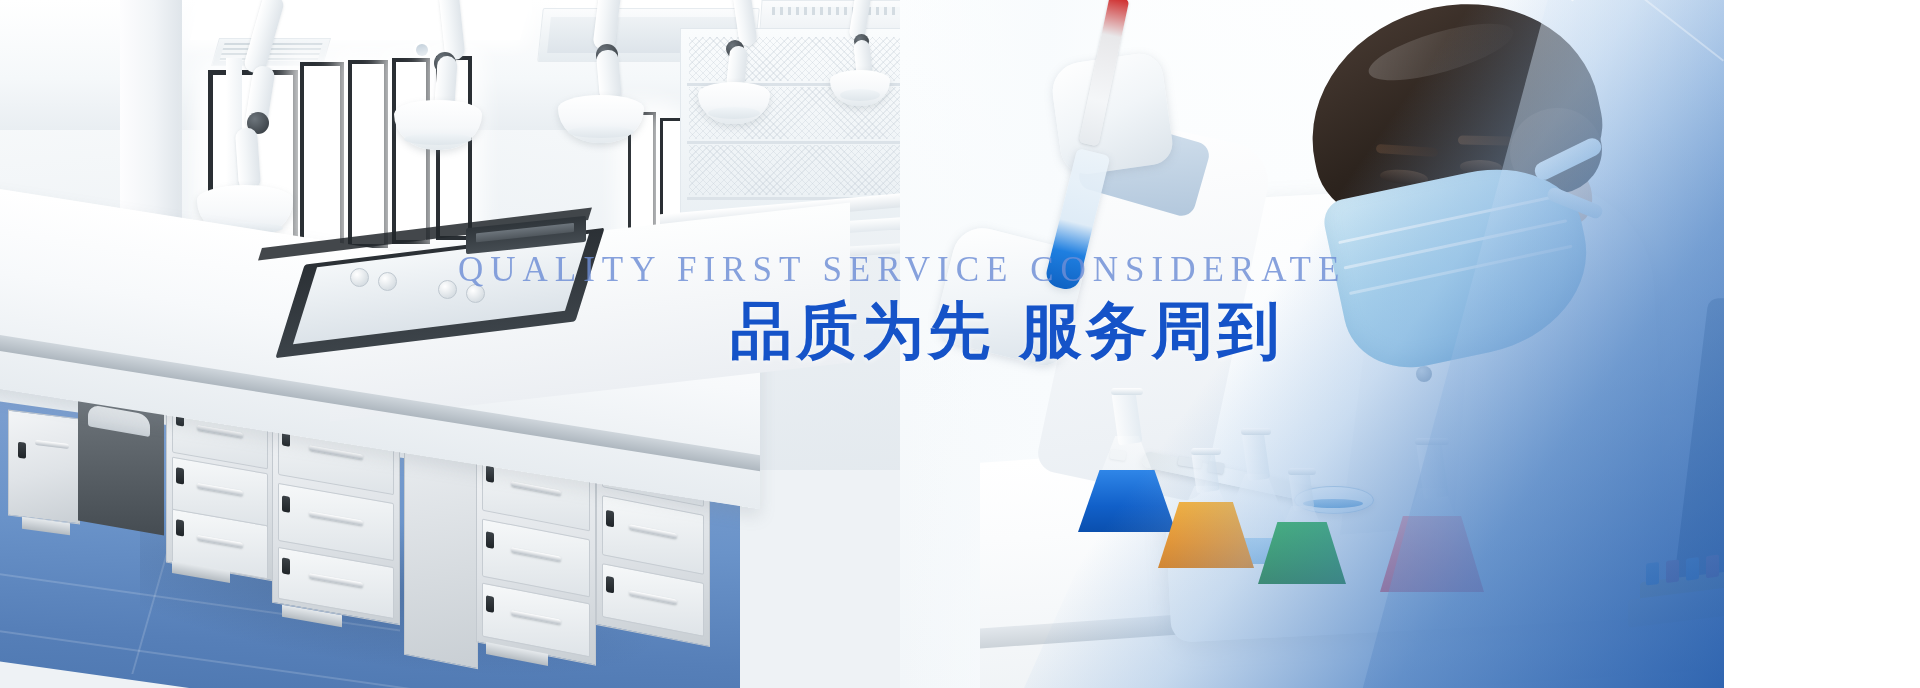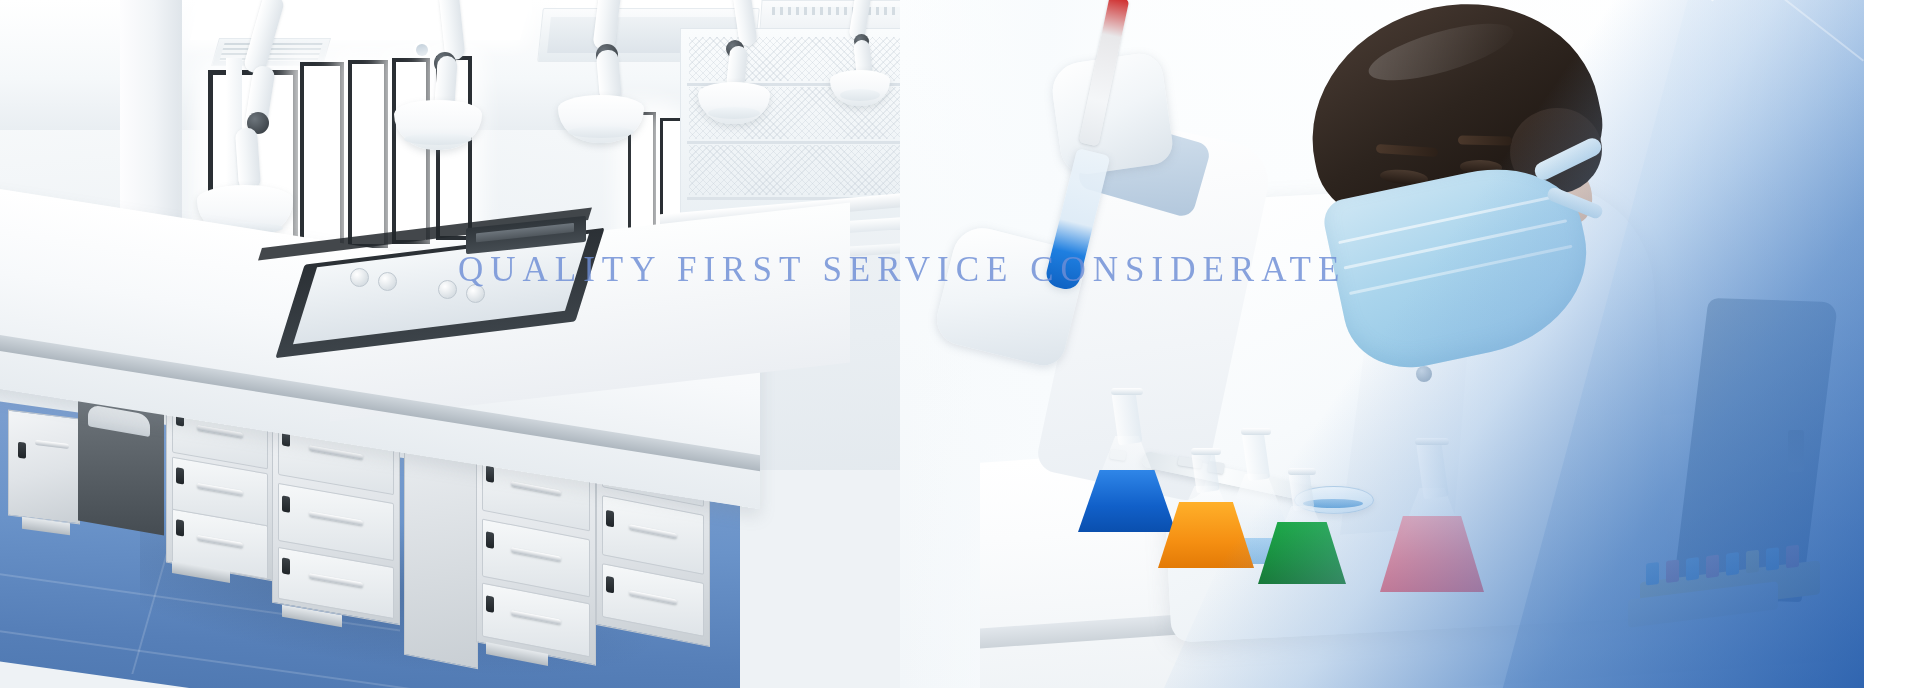--- a/index.html
+++ b/index.html
@@ -1,20 +1,20 @@
 <!DOCTYPE html>
 <html><head>
 <meta charset="utf-8">
 <style>
   html,body{margin:0;padding:0;background:#fff;}
   body{font-family:"Liberation Sans","DejaVu Sans",sans-serif;}
 
   .banner{
     position:relative;
-    width:1864px;height:688px;
+    width:1724px;height:688px;
     overflow:hidden;
     background:#eef2f5;
   }
 
   
   .scene{position:absolute;inset:0;}
 
   .wall-back{
     position:absolute;left:0;top:0;width:1100px;height:470px;
     background:linear-gradient(175deg,#fdfefe 0%,#eff3f6 45%,#e3e9ee 100%);
@@ -794,15 +794,16 @@
     <div class="tt tt-r" style="left:146px"></div>
   </div>
 
   <div class="blue-wedge"></div>
   <div class="blue-wedge2"></div>
   <div class="wedge-line"></div>
   <div class="wedge-line2"></div>
 
   <div class="text-block">
     <div class="eng">QUALITY  FIRST  SERVICE  CONSIDERATE</div>
+    <div class="headline">品质为先 服务周到</div>
   </div>
 
 </div>
 
 </body></html>

